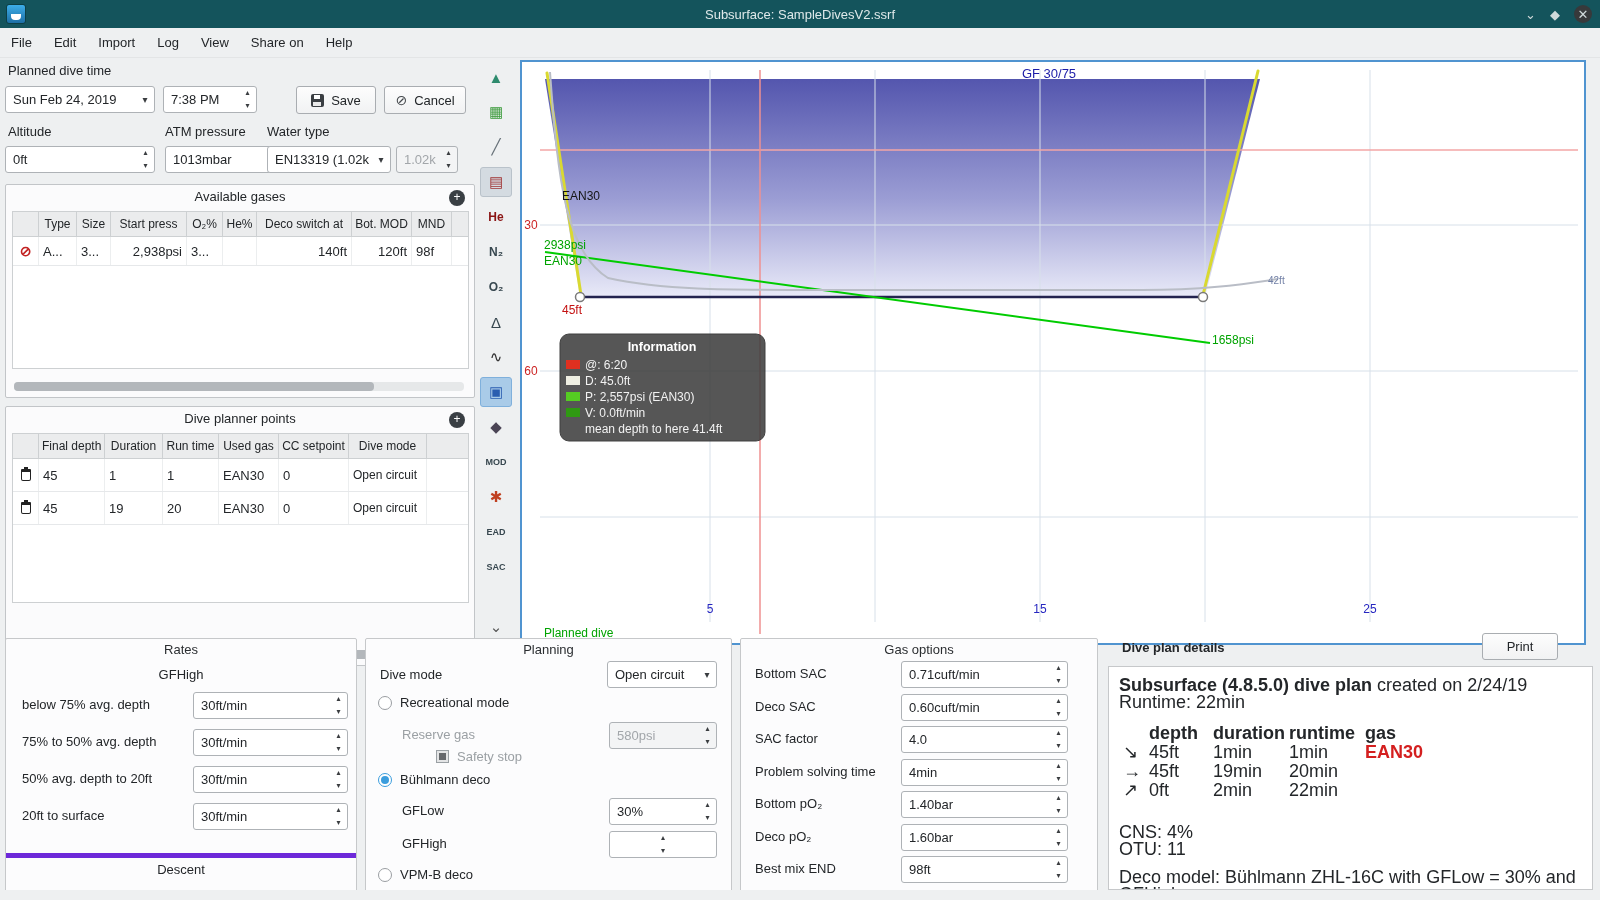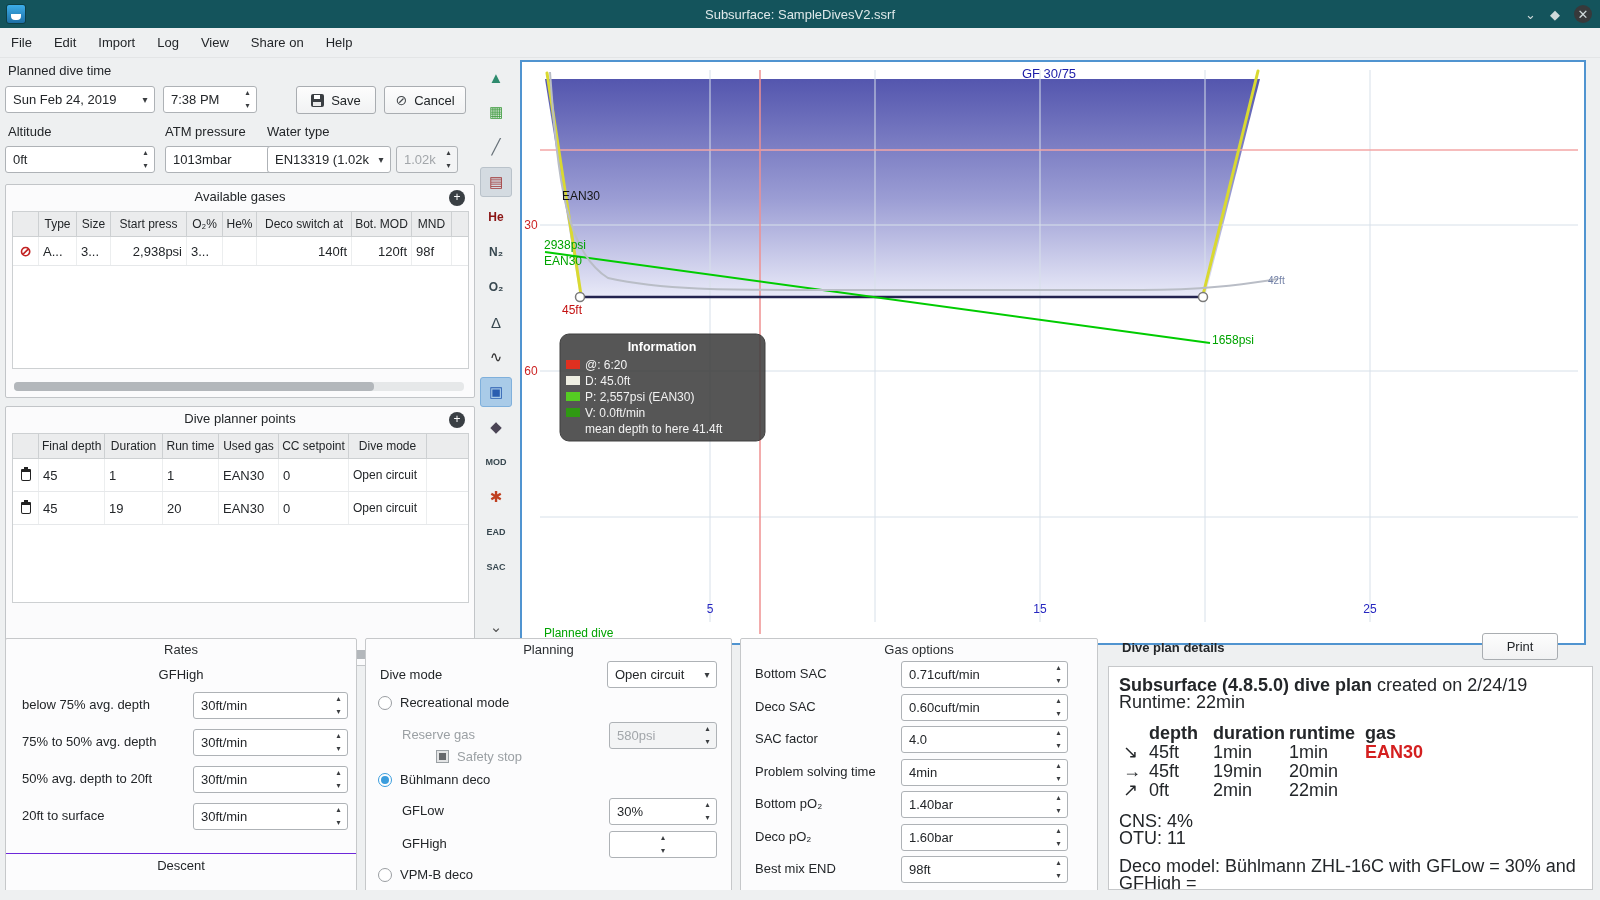--- a/index.html
+++ b/index.html
@@ -354,21 +354,21 @@
           </span>
       </div>
       <span class="lbl" style="left:16px;top:169px;">20ft to surface</span>
       <div class="spin" style="right:8px;top:164px;width:155px;">
         <span class="val">30ft/min</span>
         <span class="btns">
             <span>▴</span>
             <span>▾</span>
           </span>
       </div>
-      <span class="lbl" style="left:0;top:214px;width:100%;text-align:center;border-top:1px solid #6d28d9;padding-top:4px;">Descent</span>
+      <span class="lbl" style="left:0;top:214px;width:100%;text-align:center;border-top:5px solid #6d28d9;padding-top:4px;">Descent</span>
     </div>
 
     <div class="panel" style="left:365px;top:6px;width:367px;height:300px;">
       <span class="ptitle">Planning</span>
 
       <span class="lbl" style="left:14px;top:28px;">Dive mode</span>
       <div class="combo" style="right:14px;top:22px;width:110px;">
         <span class="val">Open circuit</span>
         <span class="arrow">▾</span>
       </div>
@@ -513,20 +513,20 @@
           <span>20min</span>
           <span></span>
         </div>
         <div class="plan-grid">
           <span>↗</span>
           <span>0ft</span>
           <span>2min</span>
           <span>22min</span>
           <span></span>
         </div>
-        <div style="margin-top:13px;">CNS: 4%</div>
+        <div style="margin-top:24px;">CNS: 4%</div>
         <div>OTU: 11</div>
         <div style="margin-top:11px;">Deco model: Bühlmann ZHL-16C with GFLow = 30% and GFHigh =</div>
       </div>
     </div>
 
   </div>
 </div>
 
 </body></html>

